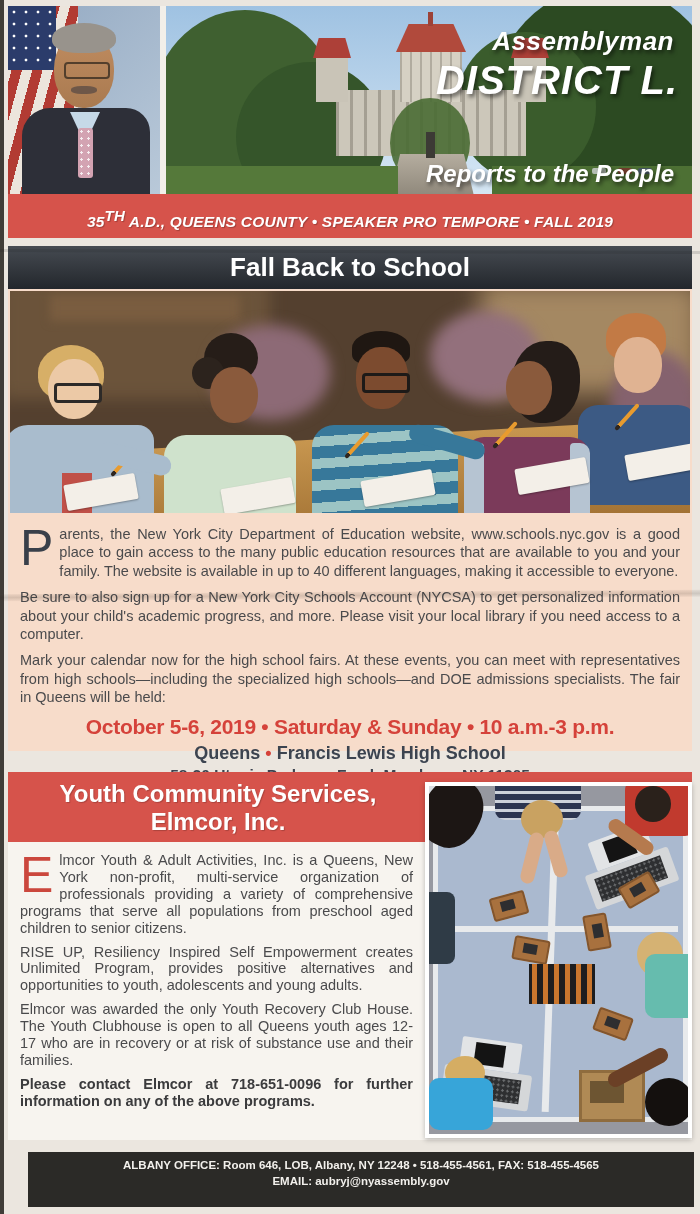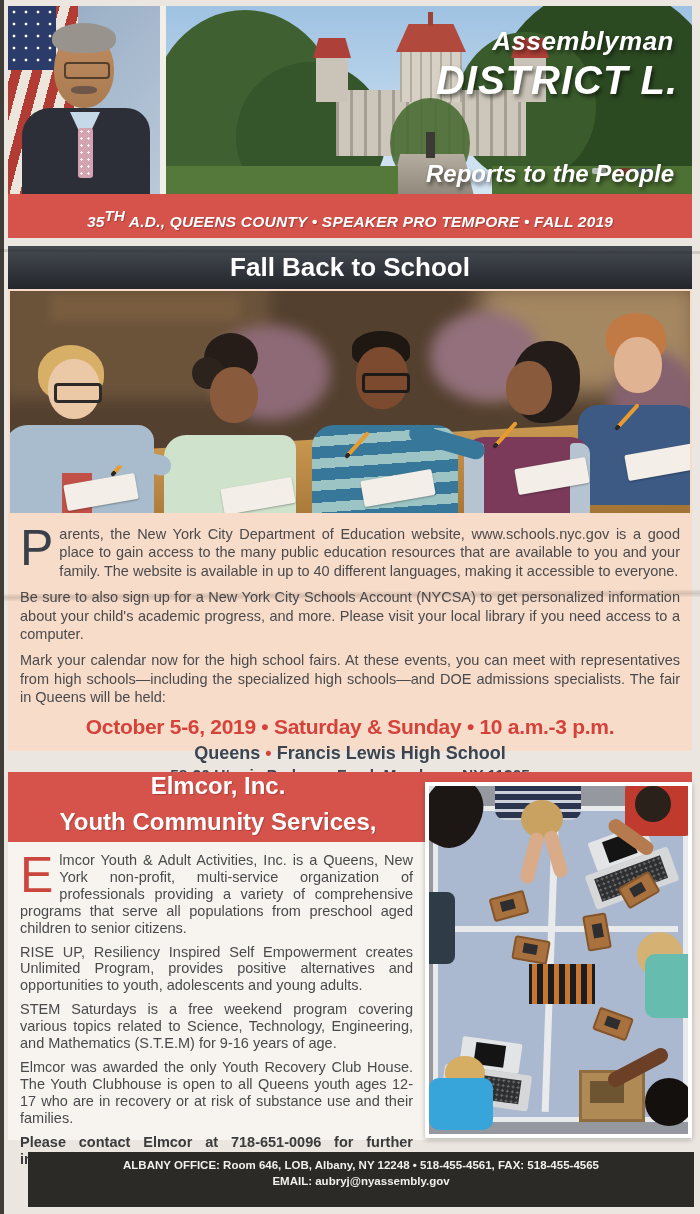--- a/index.html
+++ b/index.html
@@ -302,22 +302,22 @@
     <p class="body">Mark your calendar now for the high school fairs. At these events, you can meet with representatives from high schools—including the specialized high schools—and DOE admissions specialists. The fair in Queens will be held:</p>
     <div class="evt-date">October 5-6, 2019 • Saturday &amp; Sunday • 10 a.m.-3 p.m.</div>
     <div class="evt-loc">
       <span>Queens</span><span class="rb">•</span><span>Francis Lewis High School</span>
     </div>
     <div class="evt-addr">58-20 Utopia Parkway, Fresh Meadows, NY 11365</div>
   </section>
 
   <section class="elmcor">
     <div class="elm-title">
+      <div class="tl tl1">Youth Community Services,</div>
       <div class="tl">Elmcor, Inc.</div>
-      <div class="tl tl1">Youth Community Services,</div>
     </div>
     <figure class="robotics">
       <div class="rb-in">
         <div class="rb-table"></div>
         <div class="rb-lv"></div>
         <div class="rb-lh"></div>
         <div class="lp lp1">
             <div class="scr"></div>
             <div class="disp"></div>
             <div class="base"></div>
@@ -362,21 +362,20 @@
         <div class="parm-br"></div>
         <div class="pboy-br"></div>
         <div class="phair-bl"></div>
         <div class="pboy-bl"></div>
         <div class="pman-l"></div>
       </div>
     </figure>
     <div class="elm-text">
       <p class="body"><span class="dc dc-red">E</span><span>lmcor Youth &amp; Adult Activities, Inc. is a Queens, New York non-profit, multi-service organization of professionals providing a variety of comprehensive programs that serve all populations from preschool aged children to senior citizens.</span></p>
       <p class="body">RISE UP, Resiliency Inspired Self Empowerment creates Unlimited Program, provides positive alternatives and opportunities to youth, adolescents and young adults.</p>
-      <p class="body">STEM Saturdays is a free weekend program covering various topics related to Science, Technology, Engineering, and Mathematics (S.T.E.M) for 9-16 years of age.</p>
       <p class="body">Elmcor was awarded the only Youth Recovery Club House. The Youth Clubhouse is open to all Queens youth ages 12-17 who are in recovery or at risk of substance use and their families.</p>
       <p class="body strong">Please contact Elmcor at 718-651-0096 for further information on any of the above programs.</p>
     </div>
   </section>
 
   <footer class="footer">
     <div>ALBANY OFFICE: Room 646, LOB, Albany, NY 12248 • 518-455-4561, FAX: 518-455-4565</div>
     <div>EMAIL: aubryj@nyassembly.gov</div>
   </footer>
 

